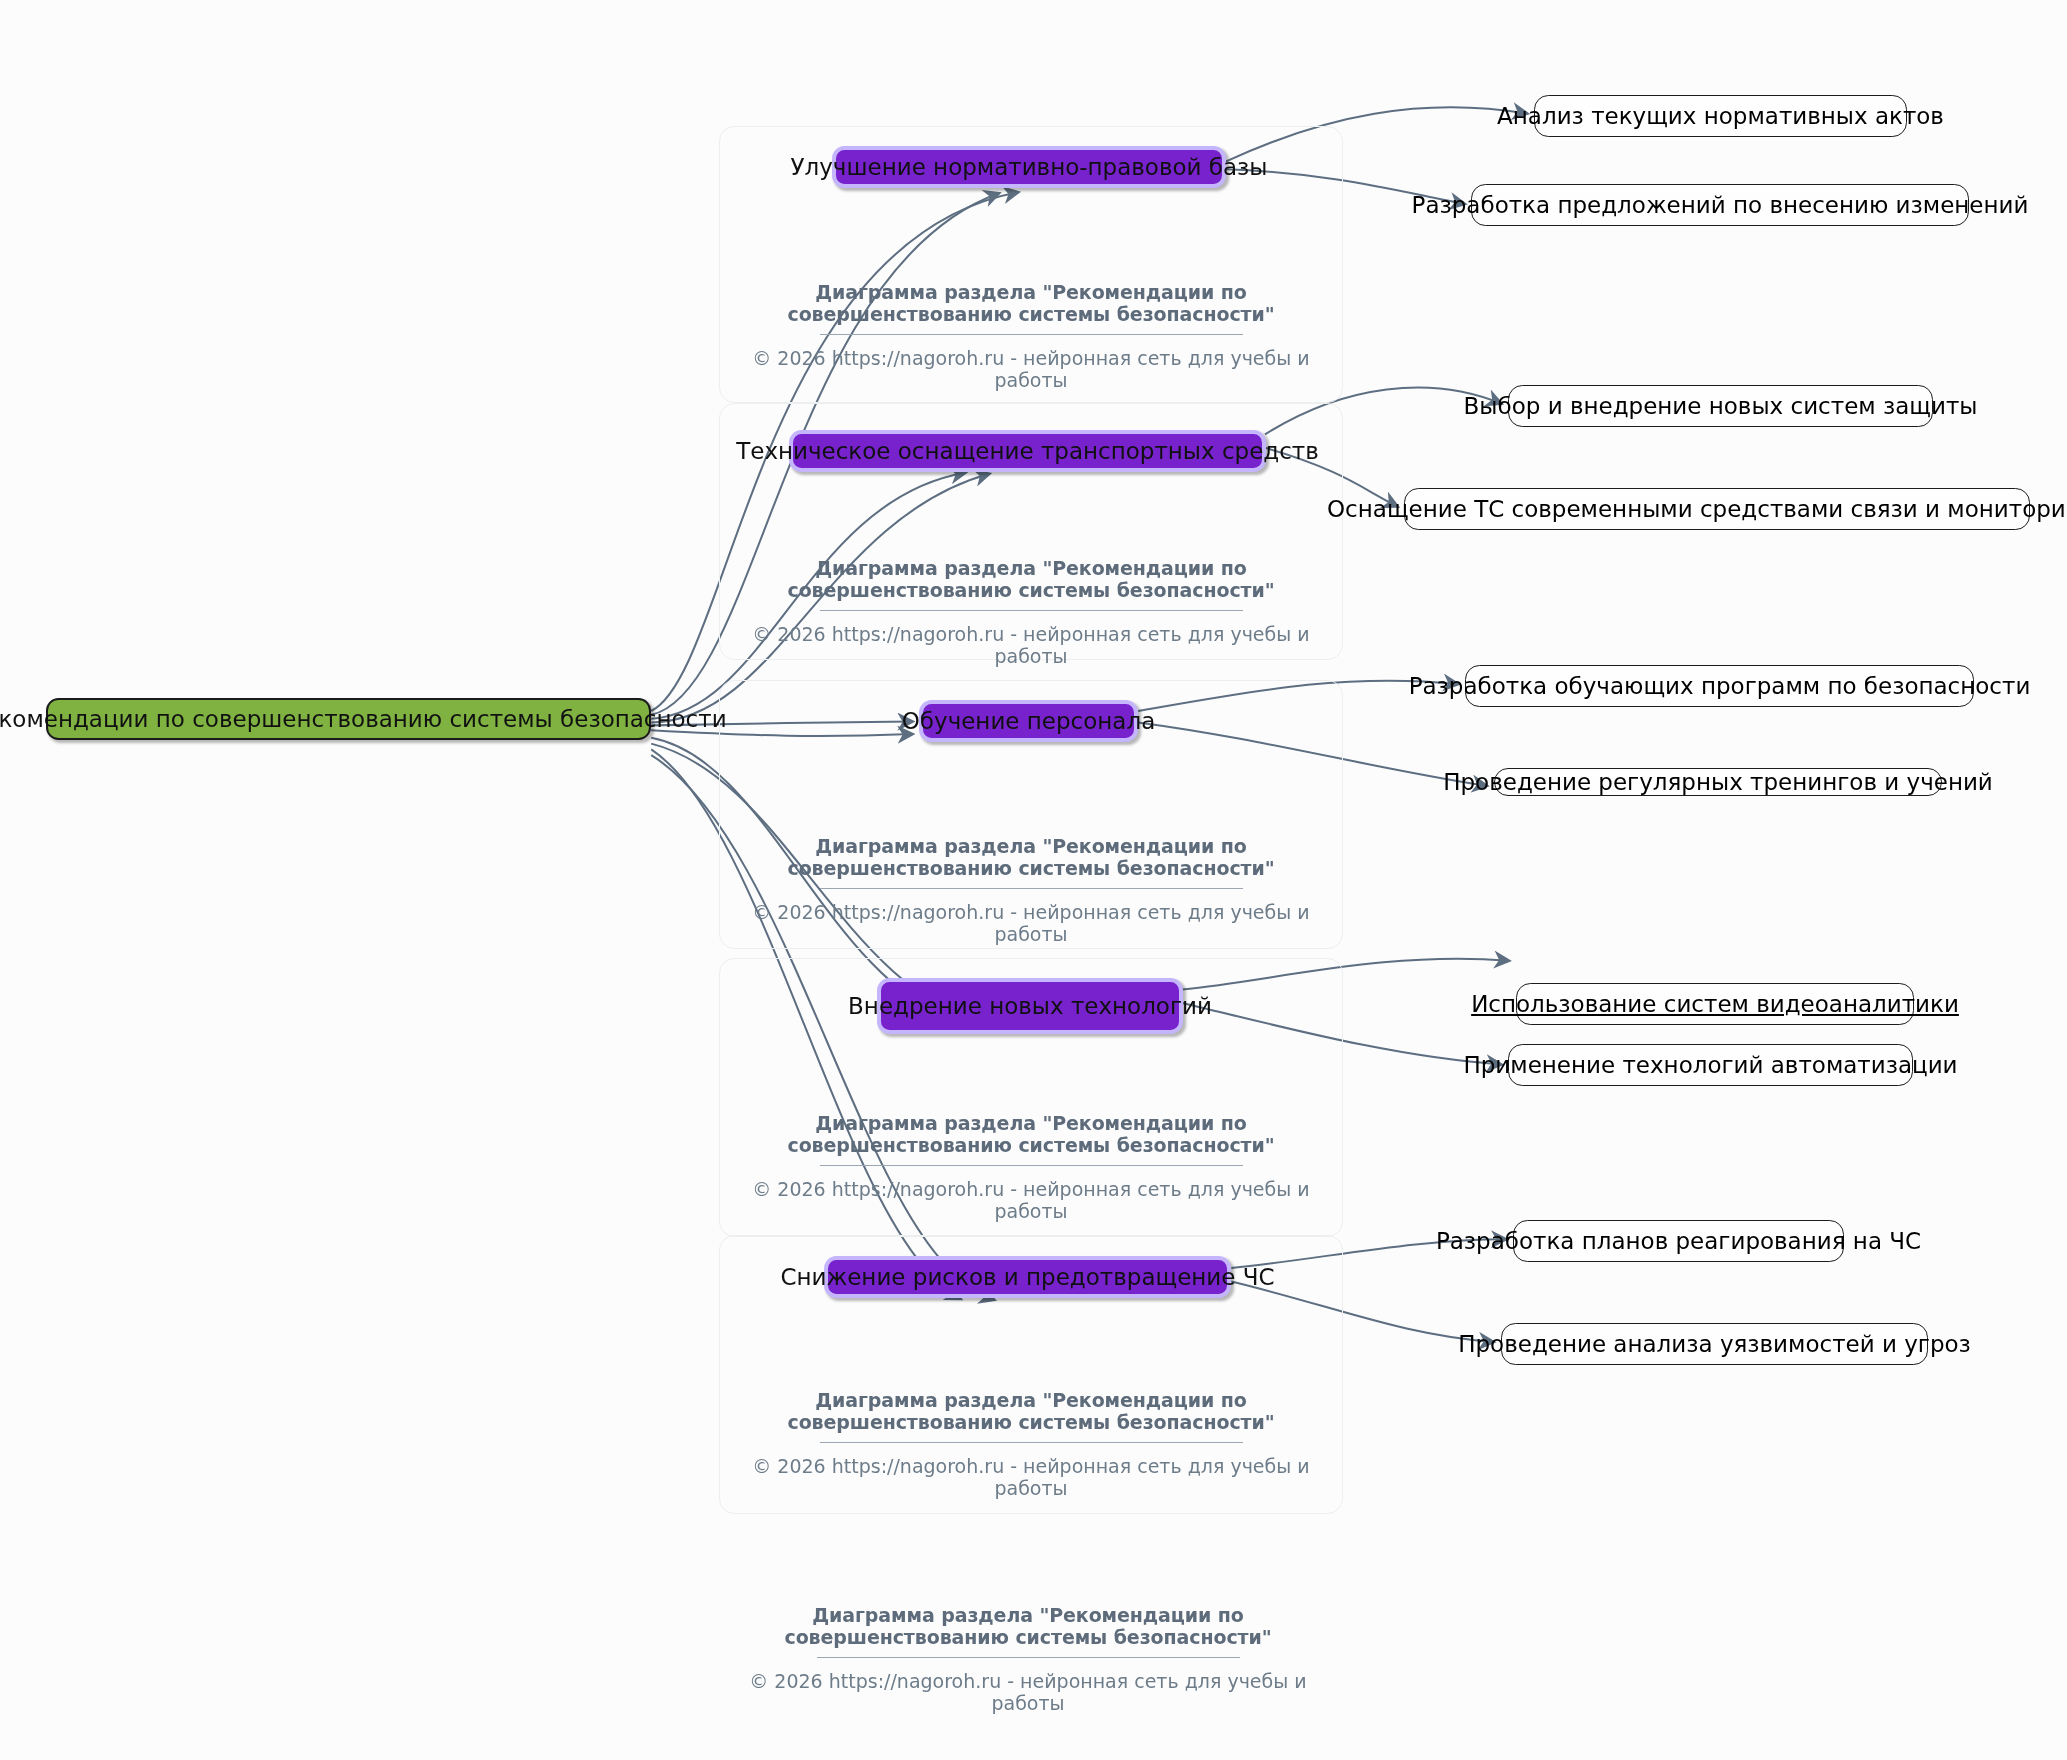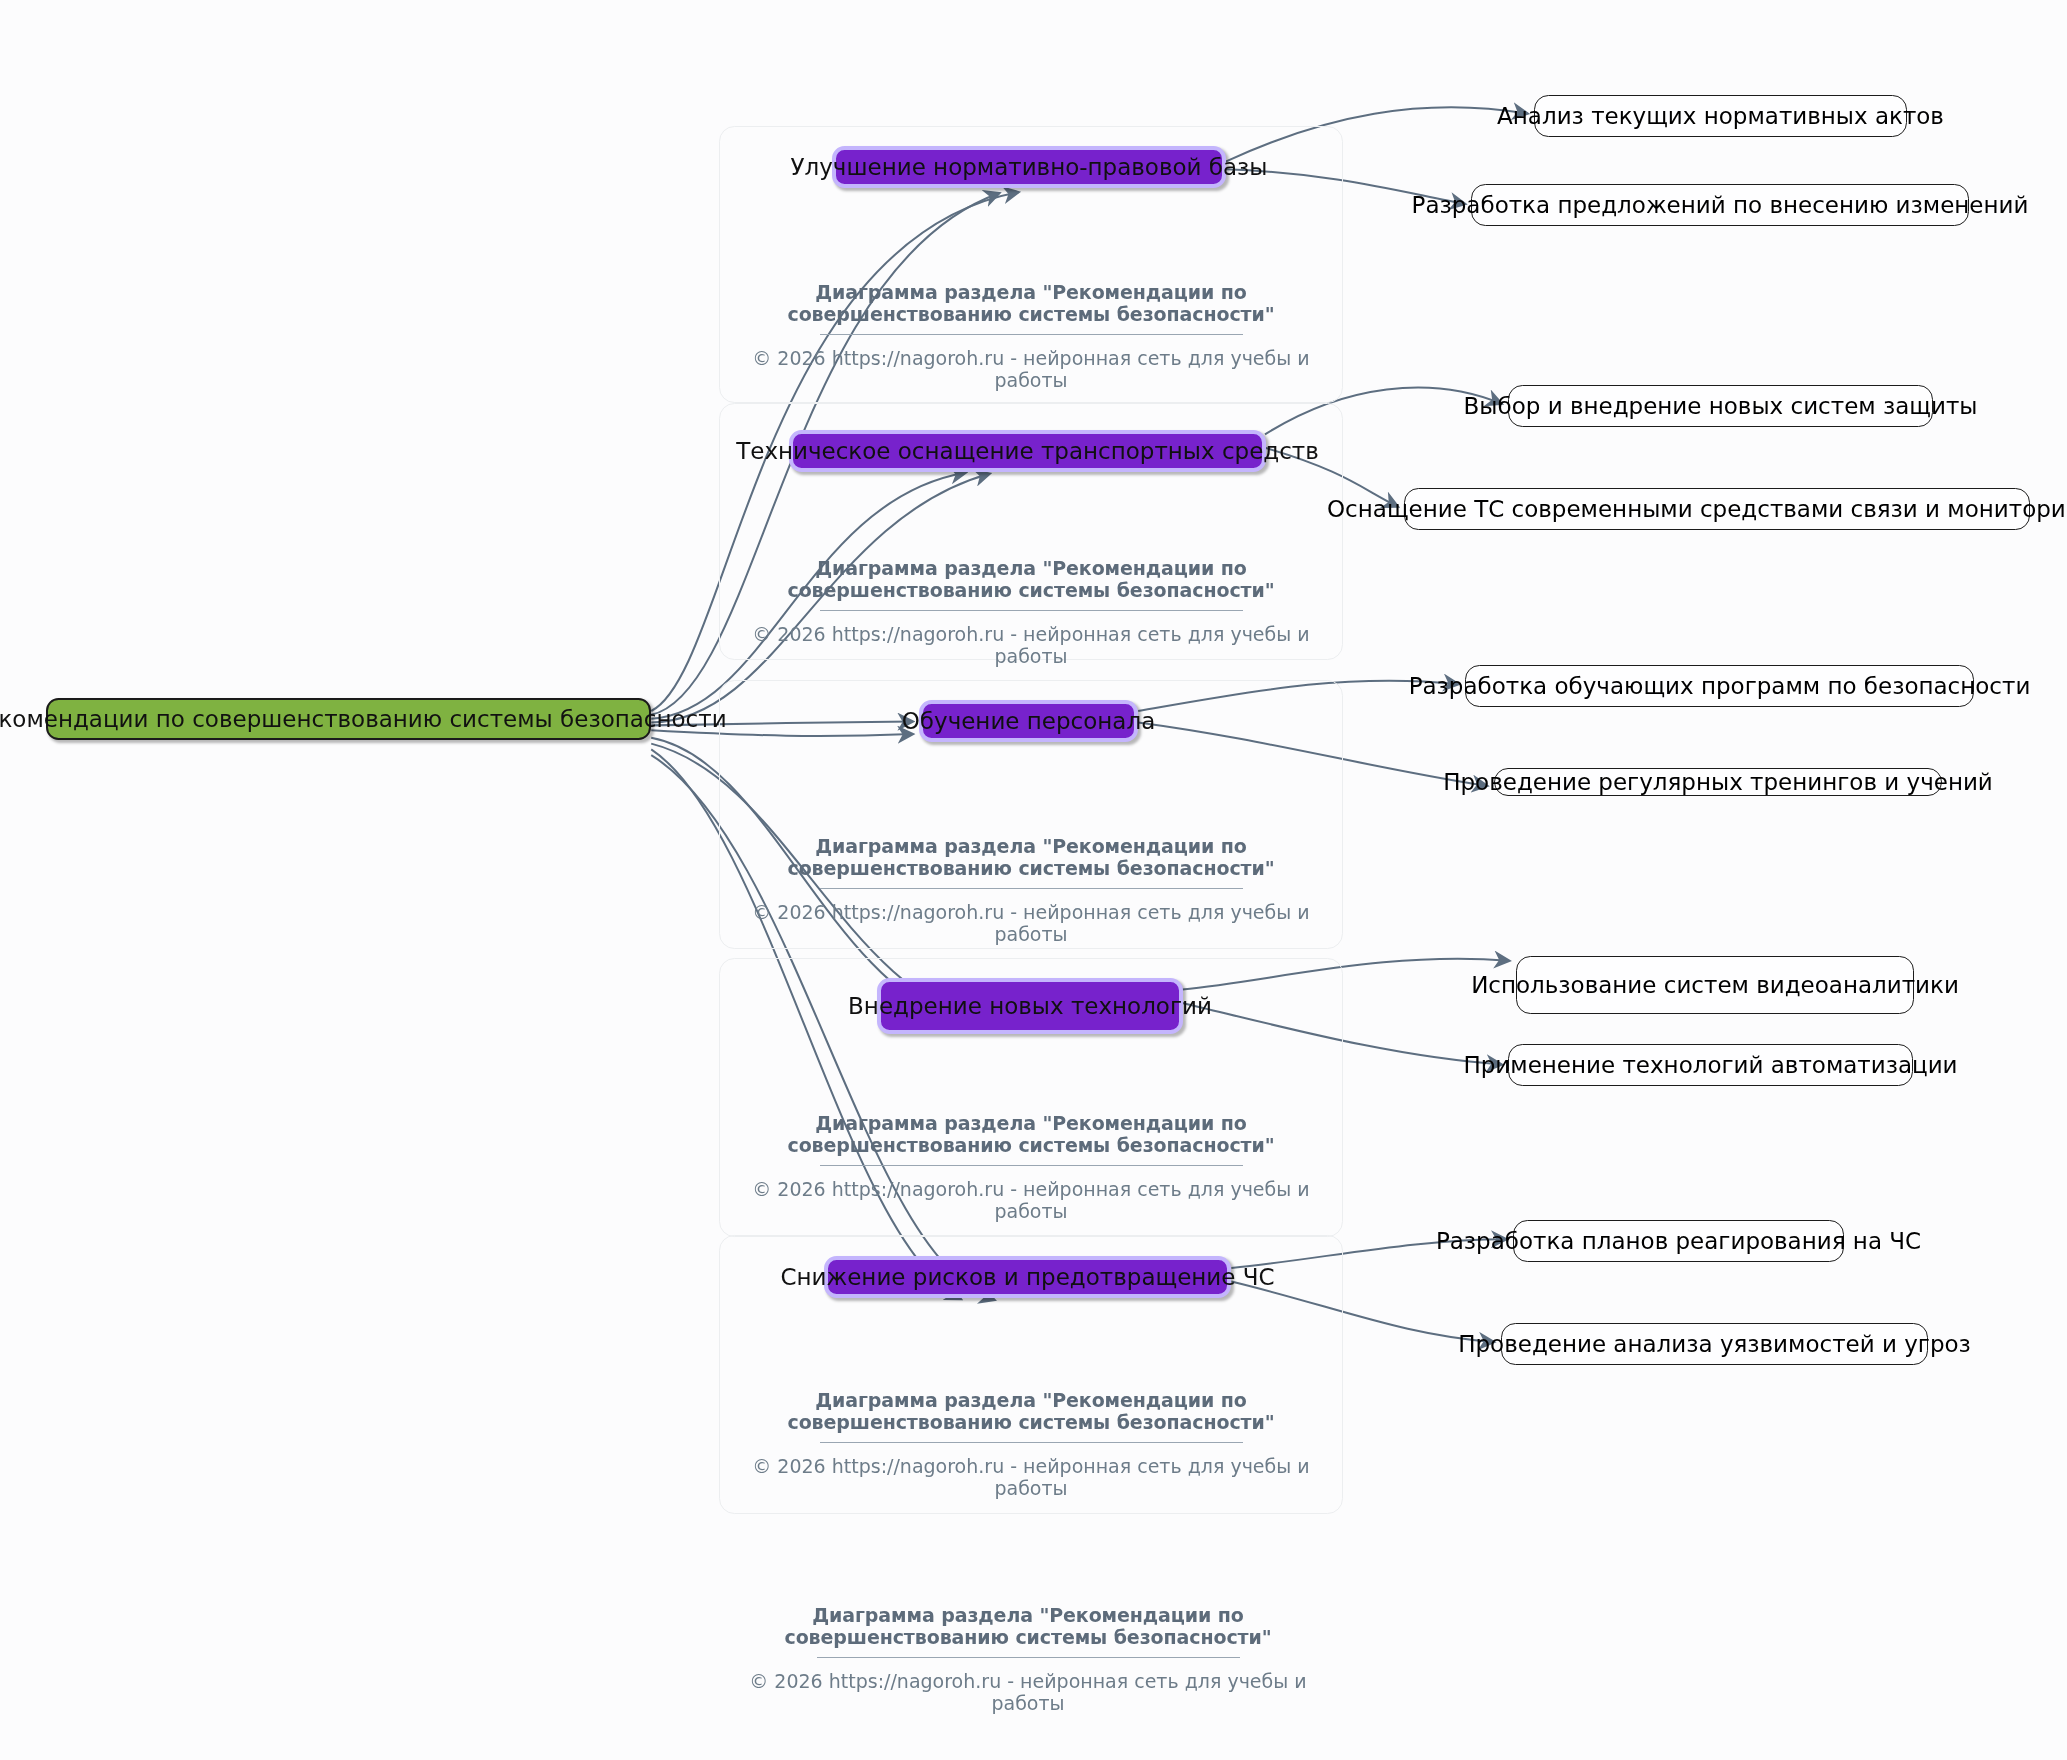--- a/index.html
+++ b/index.html
@@ -197,21 +197,21 @@
   </div>
   <div class="node node-leaf" id="leaf-1-1" style="left: 1404px; top: 488px; width: 626px; height: 42px;">
     <span>Оснащение ТС современными средствами связи и мониторинга</span>
   </div>
   <div class="node node-leaf" id="leaf-2-0" style="left: 1465px; top: 665px; width: 509px; height: 42px;">
     <span>Разработка обучающих программ по безопасности</span>
   </div>
   <div class="node node-leaf" id="leaf-2-1" style="left: 1494px; top: 768px; width: 448px; height: 28px;">
     <span>Проведение регулярных тренингов и учений</span>
   </div>
-  <div class="node node-leaf" id="leaf-3-0" style="left: 1516px; top: 956px; width: 398px; height: 58px;">
+  <div class="node node-leaf" id="leaf-3-0" style="left: 1516px; top: 983px; width: 398px; height: 42px; text-decoration: underline;">
     <span>Использование систем видеоаналитики</span>
   </div>
   <div class="node node-leaf" id="leaf-3-1" style="left: 1508px; top: 1044px; width: 405px; height: 42px;">
     <span>Применение технологий автоматизации</span>
   </div>
   <div class="node node-leaf" id="leaf-4-0" style="left: 1513px; top: 1220px; width: 331px; height: 42px;">
     <span>Разработка планов реагирования на ЧС</span>
   </div>
   <div class="node node-leaf" id="leaf-4-1" style="left: 1501px; top: 1323px; width: 427px; height: 42px;">
     <span>Проведение анализа уязвимостей и угроз</span>

